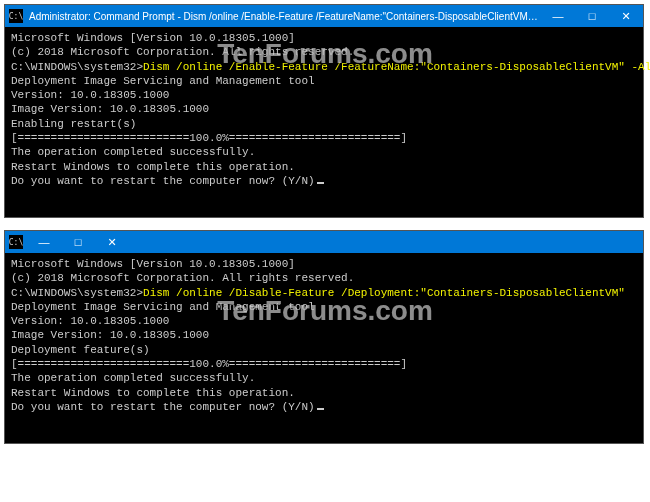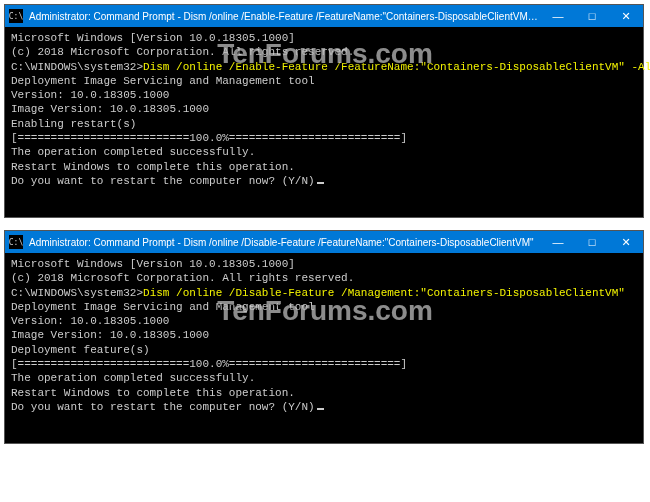--- a/index.html
+++ b/index.html
@@ -125,32 +125,31 @@
     <div class="line">[==========================100.0%==========================]</div>
     <div class="line">The operation completed successfully.</div>
     <div class="line">Restart Windows to complete this operation.</div>
     <div class="line"><span>Do you want to restart the computer now? (Y/N)</span><span class="cursor"></span></div>
   </div>
 </div>
 
 <div class="window">
   <div class="titlebar">
     <div class="titlebar-icon">C:\</div>
-    <div class="titlebar-text">Administrator: Command Prompt - Dism  /online /Disable-Feature /FeatureName:"Containers-DisposableClientVM"</div>
     <div class="titlebar-btns">
       <div class="titlebar-btn">—</div>
       <div class="titlebar-btn">□</div>
       <div class="titlebar-btn close">✕</div>
     </div>
   </div>
   <div class="terminal">
     <div class="line">Microsoft Windows [Version 10.0.18305.1000]</div>
     <div class="line">(c) 2018 Microsoft Corporation. All rights reserved.</div>
     <div class="line"></div>
-    <div class="line"><span class="prompt">C:\WINDOWS\system32&gt;</span><span class="cmd">Dism /online /Disable-Feature /Management:"Containers-DisposableClientVM"</span></div>
+    <div class="line"><span class="prompt">C:\WINDOWS\system32&gt;</span><span class="cmd">Dism /online /Disable-Feature /Deployment:"Containers-DisposableClientVM"</span></div>
     <div class="line"></div>
     <div class="line">Deployment Image Servicing and Management tool</div>
     <div class="line">Version: 10.0.18305.1000</div>
     <div class="line"></div>
     <div class="line">Image Version: 10.0.18305.1000</div>
     <div class="line"></div>
     <div class="line">Deployment feature(s)</div>
     <div class="line">[==========================100.0%==========================]</div>
     <div class="line">The operation completed successfully.</div>
     <div class="line">Restart Windows to complete this operation.</div>

